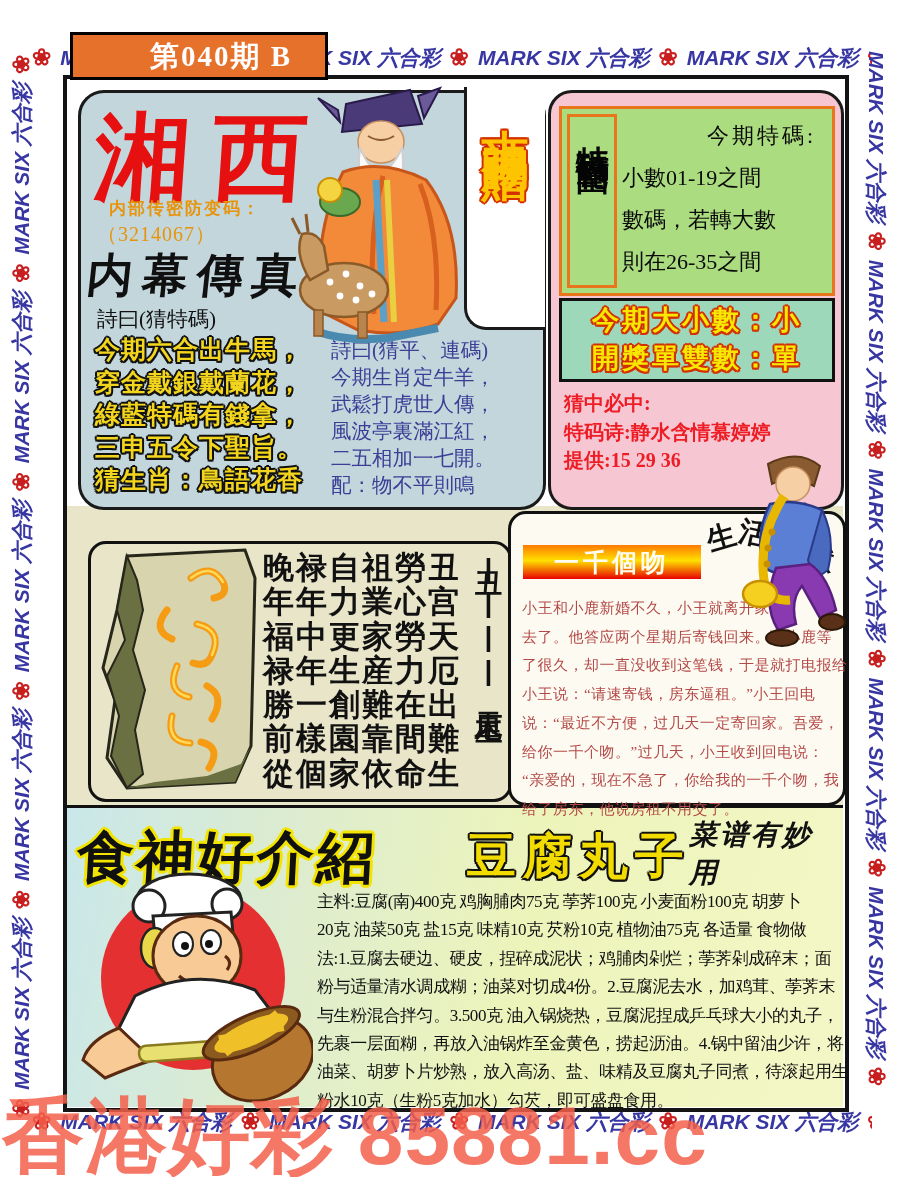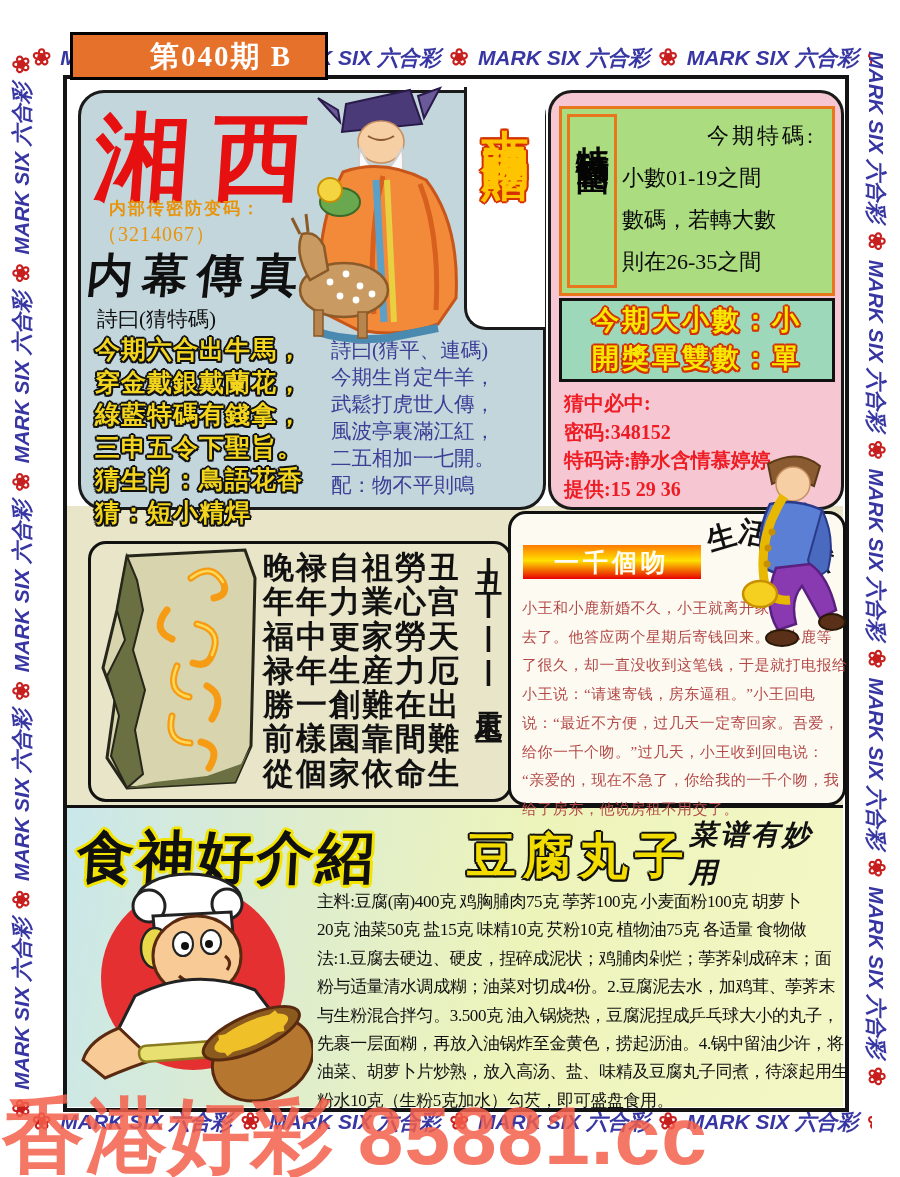--- a/index.html
+++ b/index.html
@@ -128,21 +128,20 @@
     <div id="xx-anti-label" class="abs">内部传密防变码：</div>
     <div id="xx-anti-code" class="abs">（3214067）</div>
     <div id="xx-subtitle" class="abs">内幕傳真詩</div>
     <div id="xx-poem-head" class="abs">詩曰(猜特碼)</div>
     <div id="xx-poem" class="abs ol-k">
       <div>今期六合出牛馬，</div>
       <div>穿金戴銀戴蘭花，</div>
       <div>綠藍特碼有錢拿，</div>
       <div>三申五令下聖旨。</div>
       <div>猜生肖：鳥語花香</div>
-      <div>猜：短小精焊</div>
     </div>
     <div id="xx-side" class="abs">
       <div>詩曰(猜平、連碼)</div>
       <div>今期生肖定牛羊，</div>
       <div>武鬆打虎世人傳，</div>
       <div>風波亭裏滿江紅，</div>
       <div>二五相加一七開。</div>
       <div>配：物不平則鳴</div>
     </div>
   </div>
@@ -190,21 +189,20 @@
         <div>數碼，若轉大數</div>
         <div>則在26-35之間</div>
       </div>
     </div>
     <div id="sp-teal">
       <div class="sp-teal-line ol-r">今期大小數：小</div>
       <div class="sp-teal-line ol-r">開獎單雙數：單</div>
     </div>
     <div id="sp-hints">
       <div>猜中必中:</div>
-      <div>密码:348152</div>
       <div>特码诗:静水含情慕婷婷</div>
       <div>提供:15 29 36</div>
     </div>
   </div>
 
   <div id="mid-band" class="abs"></div>
 
   <div id="tablet-box" class="abs">
     <div class="abs" style="left:4px;top:4px;width:166px;height:244px;">
       <svg width="166" height="244" viewBox="0 0 166 244">

